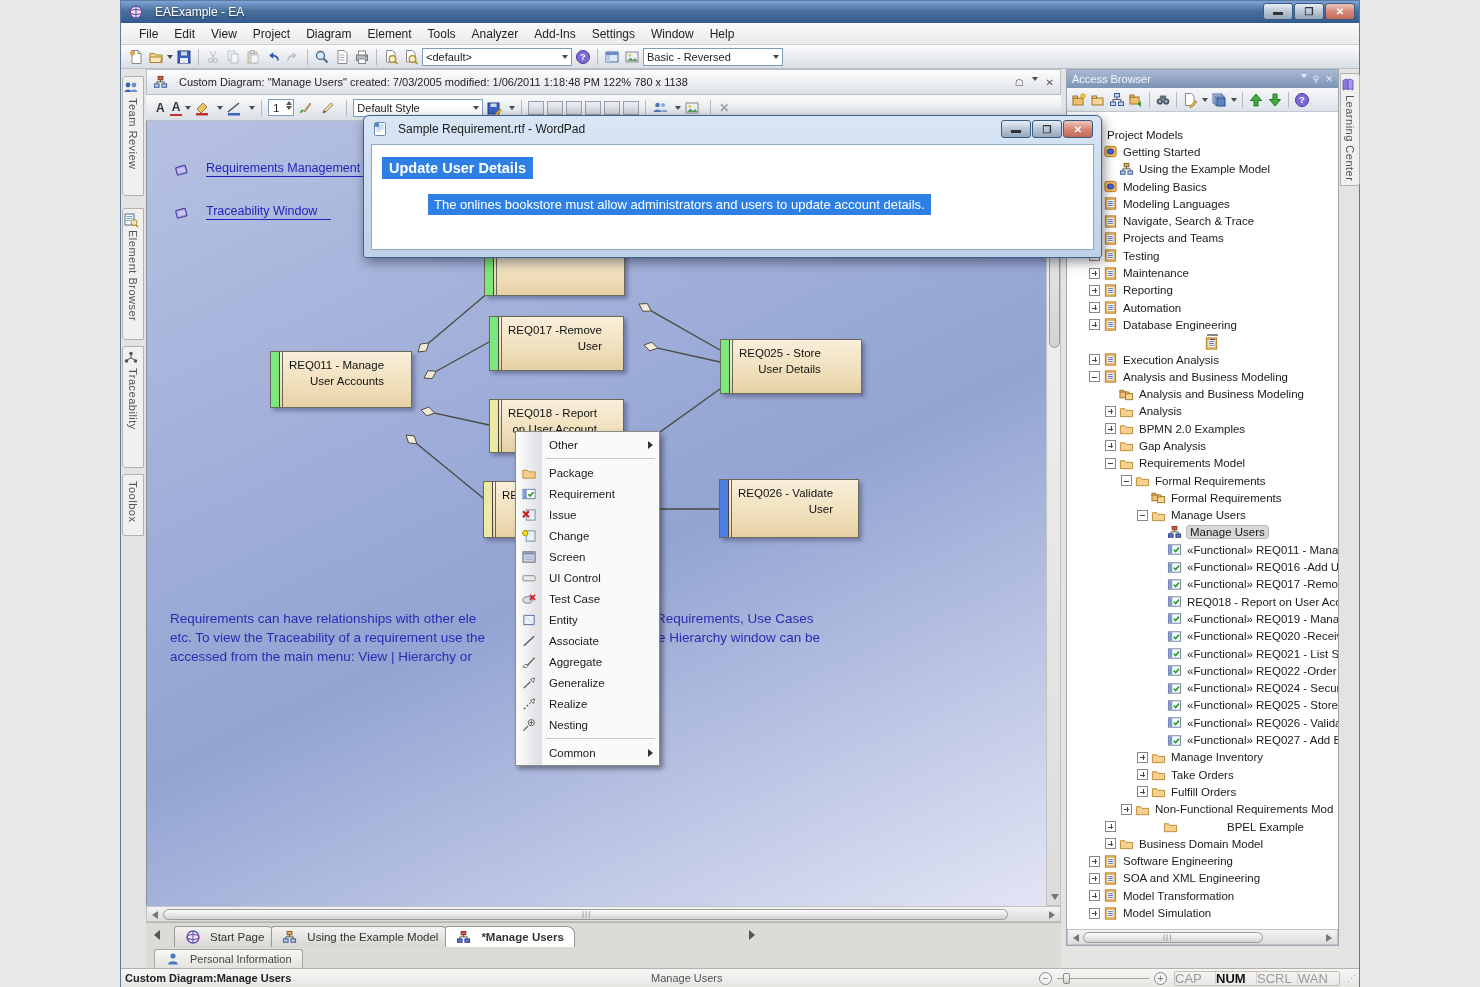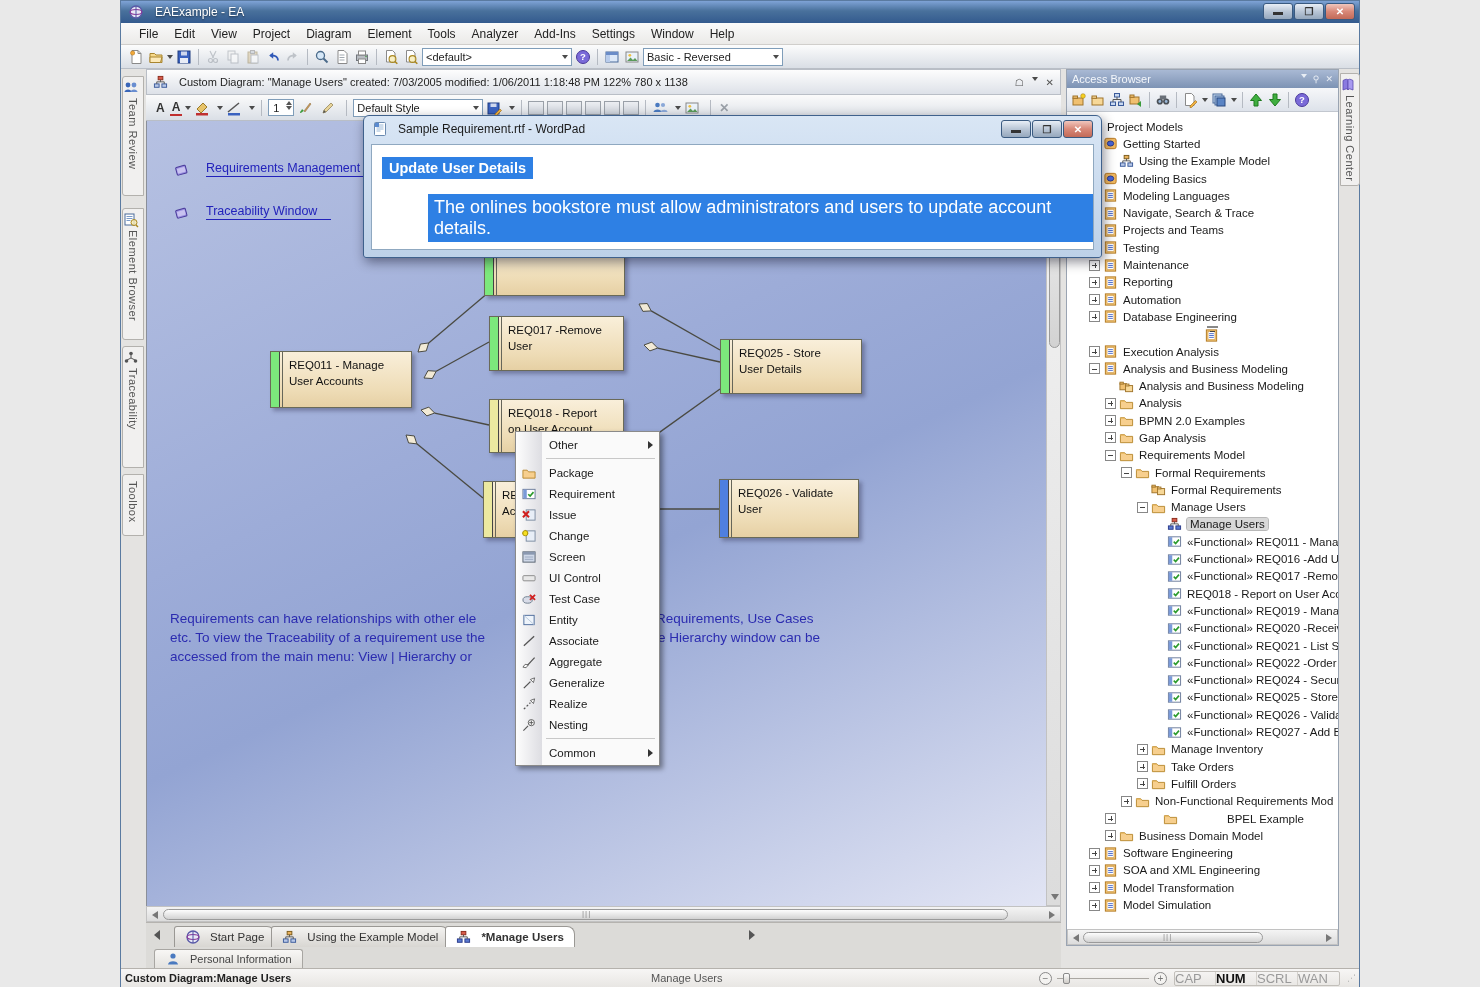--- a/index.html
+++ b/index.html
@@ -46,21 +46,21 @@
   .spinner .ud .up { border-bottom:4px solid #555; }
   .spinner .ud .dn { border-top:4px solid #555; }
   .grayglyph { width:16px; height:14px; border:1px solid #9aa0a8; background:linear-gradient(180deg,#eceef2,#cdd2da); }
 
   
   #canvas { position:absolute; left:25px; top:120px; width:900px; height:785px; overflow:hidden;
     background:linear-gradient(155deg,#b6c1e2 0%,#9dacd8 38%,#93a4d3 55%,#e2e5f4 100%); border-left:1px solid #8a8f99; }
   .dlink { position:absolute; display:flex; align-items:center; gap:12px; }
   .dlink .txt { color:#2222bb; font-size:12.5px; border-bottom:1.4px solid #2222bb; padding-right:14px; padding-bottom:1px; }
   .reqbox { position:absolute; border:1px solid #6a6a58; background:linear-gradient(180deg,#f9efda 0%,#eedcb6 70%,#e6d0a4 100%);
-    box-shadow:3px 3px 4px rgba(50,50,80,.4); display:flex; }
+    box-shadow:3px 3px 4px rgba(50,50,80,.4); display:flex;text-align:right; }
   .reqbox .status { width:9px; height:100%; border-right:1px solid #444; }
   .reqbox .status2 { width:3px; height:100%; border-right:1px solid #66665a; }
   .reqbox .lbl { padding:5px 6px; font-size:11.5px; color:#111; line-height:1.4; }
   .st-green { background:#7ce87c; } .st-yellow { background:#ece9a0; } .st-blue { background:#4f7fe0; }
   #note { position:absolute; font-size:13.5px; color:#2b2bb0; }
   .notefrag { position:absolute; white-space:nowrap; }
 
   
   .sb { background:linear-gradient(180deg,#f4f4f4,#dcdcdc); border:1px solid #c2c2c2; position:absolute; }
   .sb-thumb { background:linear-gradient(180deg,#fdfdfd,#d2d2d2); border:1px solid #9a9a9a; border-radius:7px; position:absolute; }
@@ -76,21 +76,21 @@
 
   #personalrow { position:absolute; left:25px; top:946px; width:915px; height:21px; background:#dcdbd8; display:flex; align-items:flex-end; padding-left:8px; }
   .ptab { height:19px; display:flex; align-items:center; gap:5px; padding:0 10px; font-size:11px; color:#444;
     background:linear-gradient(180deg,#f8f7f5,#e4e2de); border:1px solid #a8a6a2; border-bottom:none; border-radius:3px 3px 0 0; }
 
   
   #pbrowser { position:absolute; left:945px; top:68px; width:273px; height:877px; background:#fff; border:1px solid #9aa4b2; }
   #pbtitle { height:18px; background:linear-gradient(180deg,#a9b9d4,#7d93b4); display:flex; align-items:center; padding:0 5px; color:#f4f7fb; font-size:11px; }
   #pbtitle .btns { margin-left:auto; display:flex; gap:6px; font-size:9px; color:#e8edf4; }
   #pbtoolbar { height:24px; background:linear-gradient(180deg,#f6f7f9,#dde2ea); border-bottom:1px solid #c2c7cf; display:flex; align-items:center; padding-left:3px; gap:1px; }
-  #pbtree { position:absolute; left:0; top:42px; right:0; bottom:17px; overflow:hidden; background:#fff; padding-top:6px; }
+  #pbtree { position:absolute; left:0; top:42px; right:0; bottom:17px; overflow:hidden; background:#fff; padding-top:14px; }
   .trow { height:17.3px; display:flex; align-items:center; white-space:nowrap; font-size:11.5px; color:#1a1a1a; }
   .texp { width:11px; height:11px; min-width:11px; border:1px solid #888; background:#fff; margin-right:3px; position:relative; }
   .texp::before { content:""; position:absolute; left:2px; right:2px; top:4.5px; height:1px; background:#444; }
   .texp.plus::after { content:""; position:absolute; top:2px; bottom:2px; left:4.5px; width:1px; background:#444; }
   .texp-sp { width:14px; min-width:14px; }
   .ticon { width:16px; min-width:16px; height:15px; margin-right:4px; display:inline-flex; align-items:center; }
   .trow .tl { overflow:hidden; }
   .trow.sel .tl { background:#d8d8d8; border-radius:2px; padding:0 3px; outline:1px solid #b8b8b8; }
   #pbhscroll { position:absolute; left:0; bottom:0; width:100%; height:16px; }
 
@@ -108,21 +108,21 @@
   .zthumb { position:absolute; left:6px; top:-5px; width:7px; height:11px; background:linear-gradient(180deg,#fdfdfd,#cfccc7); border:1px solid #8a8a8a; border-radius:2px; }
 
   
   #wordpad { position:absolute; left:363px; top:115px; width:739px; height:143px; z-index:40;
     background:linear-gradient(180deg,#d9e6f5,#bdd1e8); border:1px solid #3f618c; border-radius:6px 6px 3px 3px; box-shadow:2px 4px 12px rgba(0,0,20,.45); }
   #wordpad .wtitle { height:26px; display:flex; align-items:center; padding:0 8px; gap:6px; font-size:12px; color:#1a1a1a; }
   #wordpad .wbtns { margin-left:auto; display:flex; gap:1px; }
   #wordpad .content { position:absolute; left:7px; right:7px; top:28px; bottom:7px; background:#fff; border:1px solid #8fa8c0; }
   .hl { background:#2e80e4; color:#fff; }
   #wp-heading { position:absolute; left:10px; top:12px; font-weight:bold; font-size:14.5px; padding:3px 7px; }
-  #wp-body { position:absolute; left:56px; top:49px; font-size:18px; padding:3px 6px; }
+  #wp-body { position:absolute; left:56px; top:49px; font-size:13px; padding:3px 6px; }
 
   
   #ctxmenu { position:absolute; left:515px; top:431px; width:145px; z-index:50; background:#fafafa; border:1px solid #8a8a8a;
     box-shadow:3px 3px 5px rgba(0,0,0,.4); padding:2px 0; }
   #ctxmenu::before { content:""; position:absolute; left:0; top:0; bottom:0; width:26px; background:linear-gradient(90deg,#fdfdfd,#dddde2); }
   .cmi { position:relative; height:21px; display:flex; align-items:center; font-size:11.5px; color:#1a1a1a; }
   .cmi .cico { width:26px; min-width:26px; display:flex; justify-content:center; position:relative; }
   .cmi .clbl { margin-left:7px; }
   .cmi .subarrow { margin-left:auto; margin-right:6px; width:0; height:0; border-top:4px solid transparent; border-bottom:4px solid transparent; border-left:5px solid #333; }
   .csep { height:1px; background:#c8c8c8; margin:3px 4px 3px 30px; }

